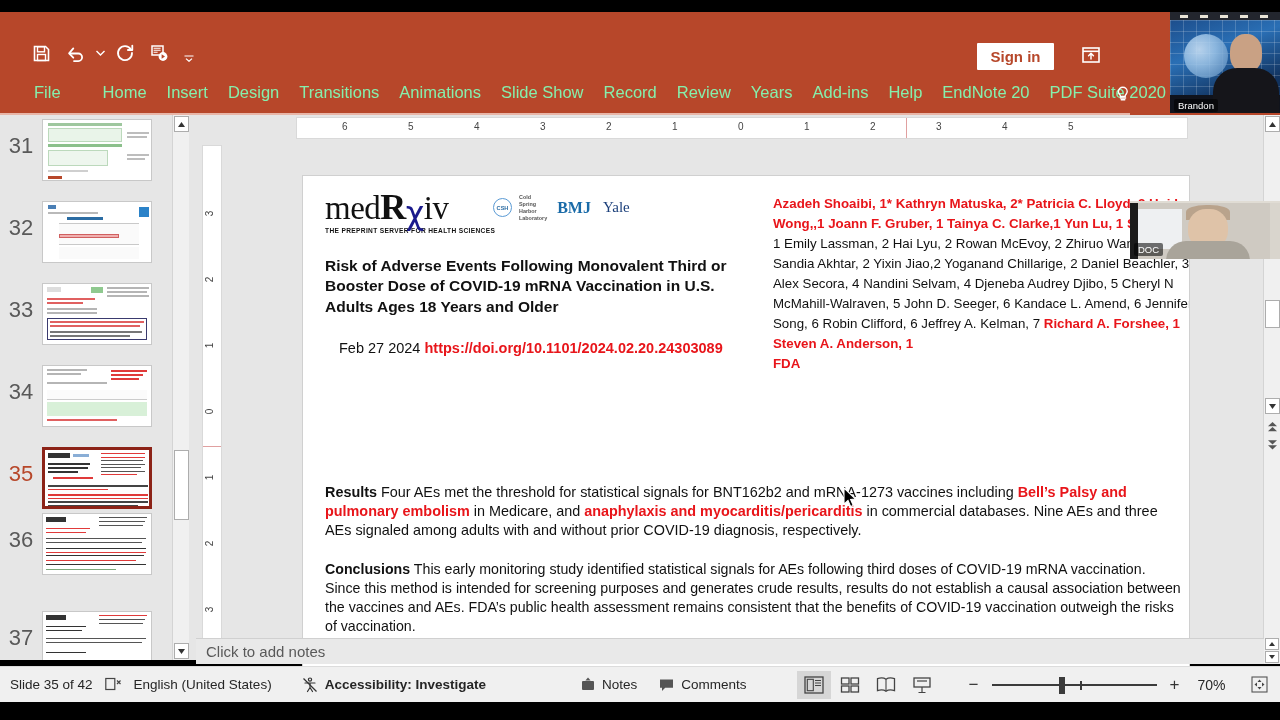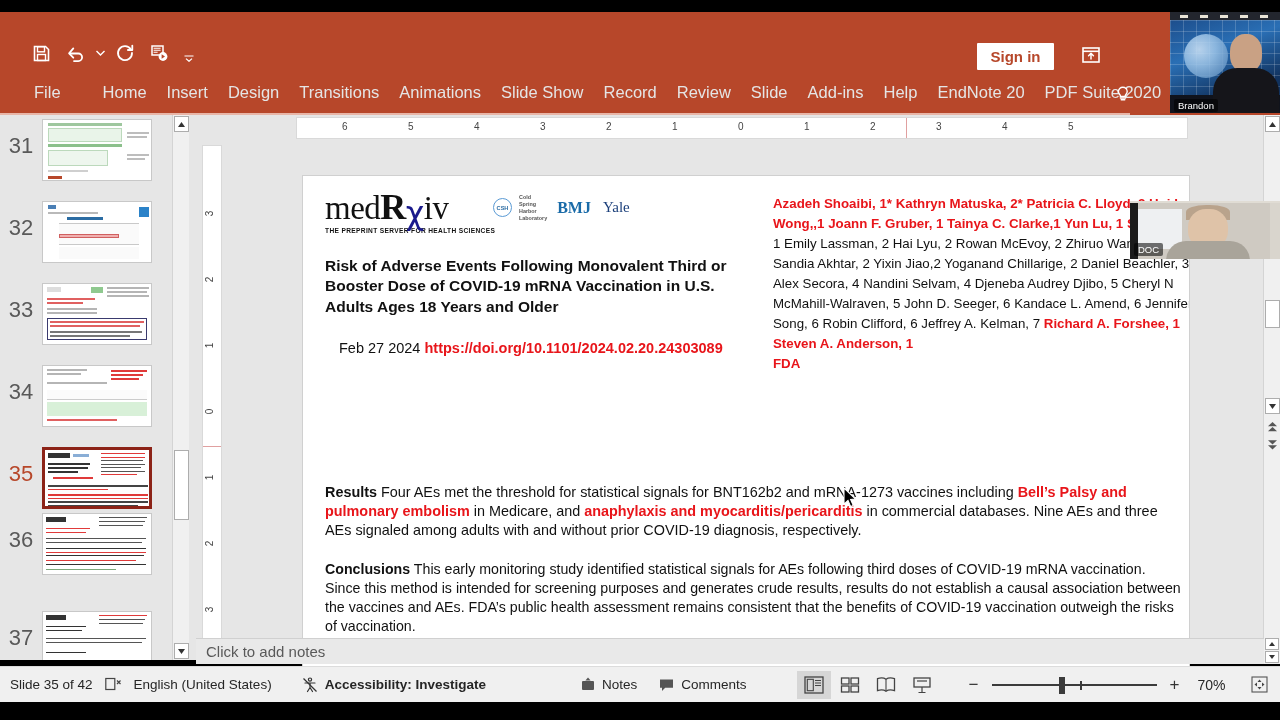--- a/index.html
+++ b/index.html
@@ -46,21 +46,21 @@
     display:flex; align-items:center; justify-content:center; cursor:pointer; color:#fff;
   }
 
   
   .ribbon {
     position:absolute; left:0; top:70px; width:1280px; height:45px;
     background:#b7472a;
   }
   .tabs { position:absolute; left:24px; top:0; height:45px; display:flex; align-items:center; gap:0; }
   .tab {
-    color:#e5e5e5; font-size:16.5px; padding:5px 10px; cursor:pointer; white-space:nowrap;
+    color:#86efac; font-size:16.5px; padding:5px 10px; cursor:pointer; white-space:nowrap;
     border-radius:2px;
   }
   .tab.file { margin-right:22px; }
   .search-icon-wrap {
     position:absolute; left:1108px; top:8px; width:30px; height:30px;
     display:flex; align-items:center; justify-content:center; color:#fff; cursor:pointer;
   }
   .ribbon-underline {
     position:absolute; left:0; top:113px; width:1280px; height:2px; background:#e8b6a8;
   }
@@ -311,21 +311,21 @@
     <div class="tabs">
       <div class="tab file">File</div>
       <div class="tab">Home</div>
       <div class="tab">Insert</div>
       <div class="tab">Design</div>
       <div class="tab">Transitions</div>
       <div class="tab">Animations</div>
       <div class="tab">Slide Show</div>
       <div class="tab">Record</div>
       <div class="tab">Review</div>
-      <div class="tab">Slide</div>
+      <div class="tab">Years</div>
       <div class="tab">Add-ins</div>
       <div class="tab">Help</div>
       <div class="tab">EndNote 20</div>
       <div class="tab">PDF Suite 2020</div>
     </div>
     <div class="search-icon-wrap">
       <svg width="20" height="20" viewBox="0 0 20 20">
           <path d="M6.8 3.2a4.4 4.4 0 0 1 4.4 4.4c0 1.6-1 2.5-1.6 3.3-.5.7-.4 1.6-.4 1.6H4.4s.1-.9-.4-1.6c-.6-.8-1.6-1.7-1.6-3.3a4.4 4.4 0 0 1 4.4-4.4z" fill="none" stroke="#fff" stroke-width="1.4" transform="translate(3,1)"></path>
           <path d="M7.4 15h5.2M8.2 16.8h3.6" stroke="#fff" stroke-width="1.4" stroke-linecap="round"></path>
         </svg>

